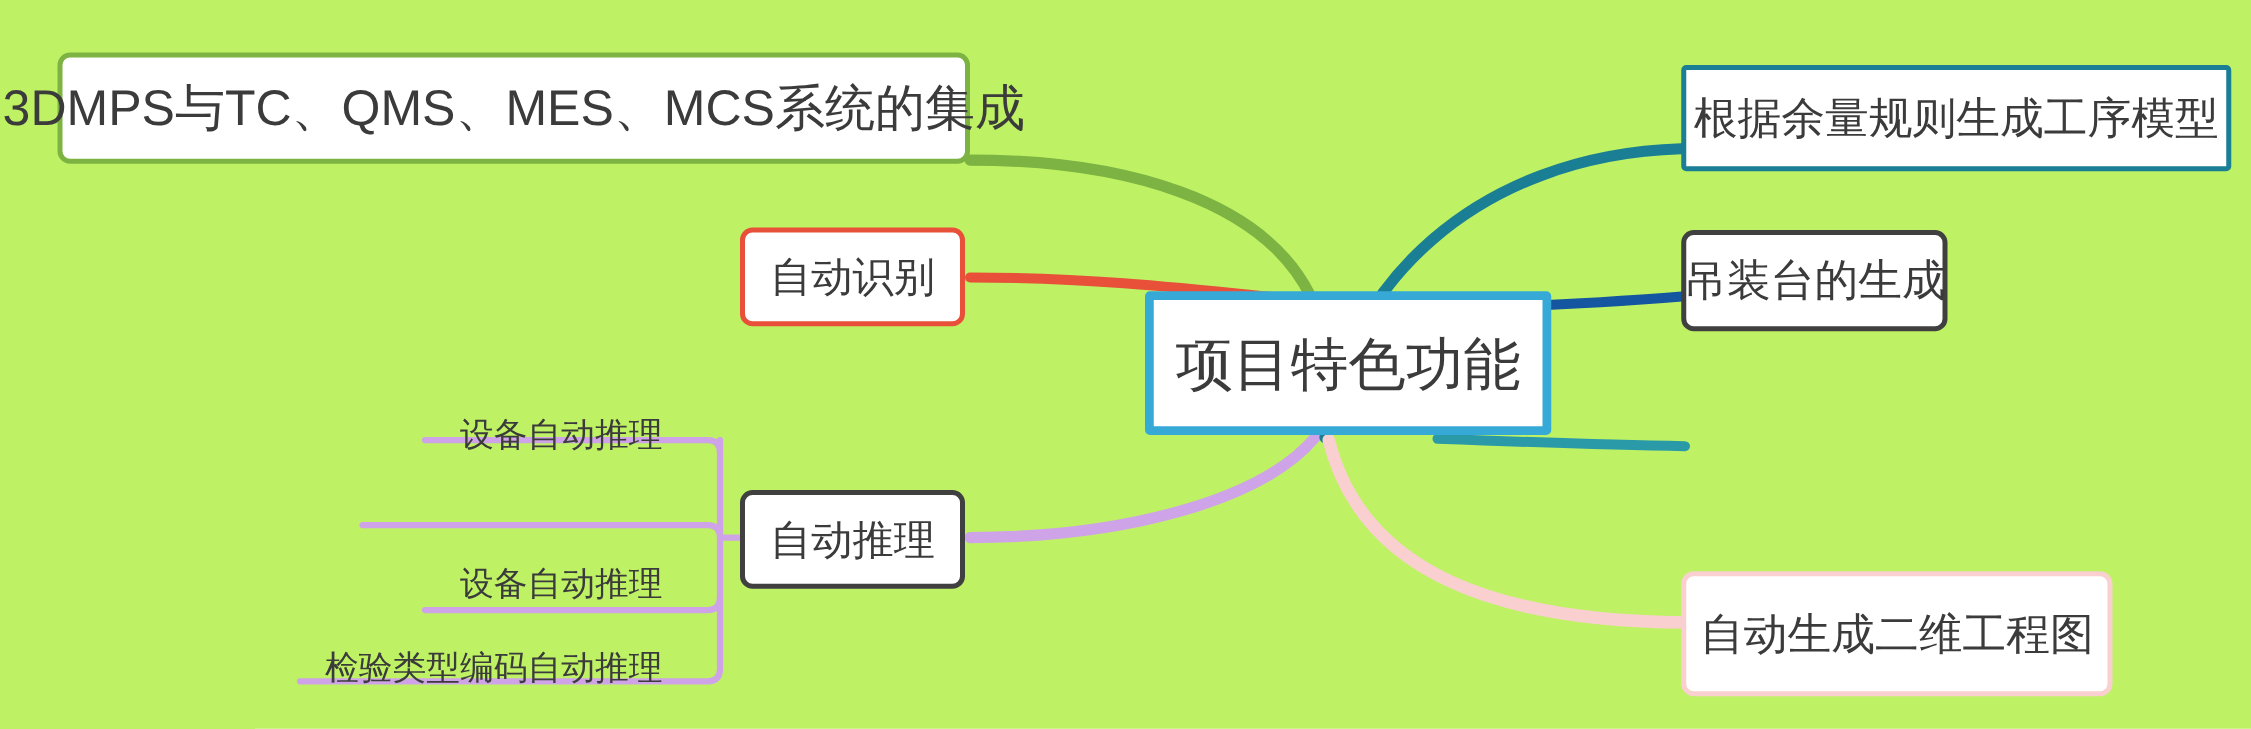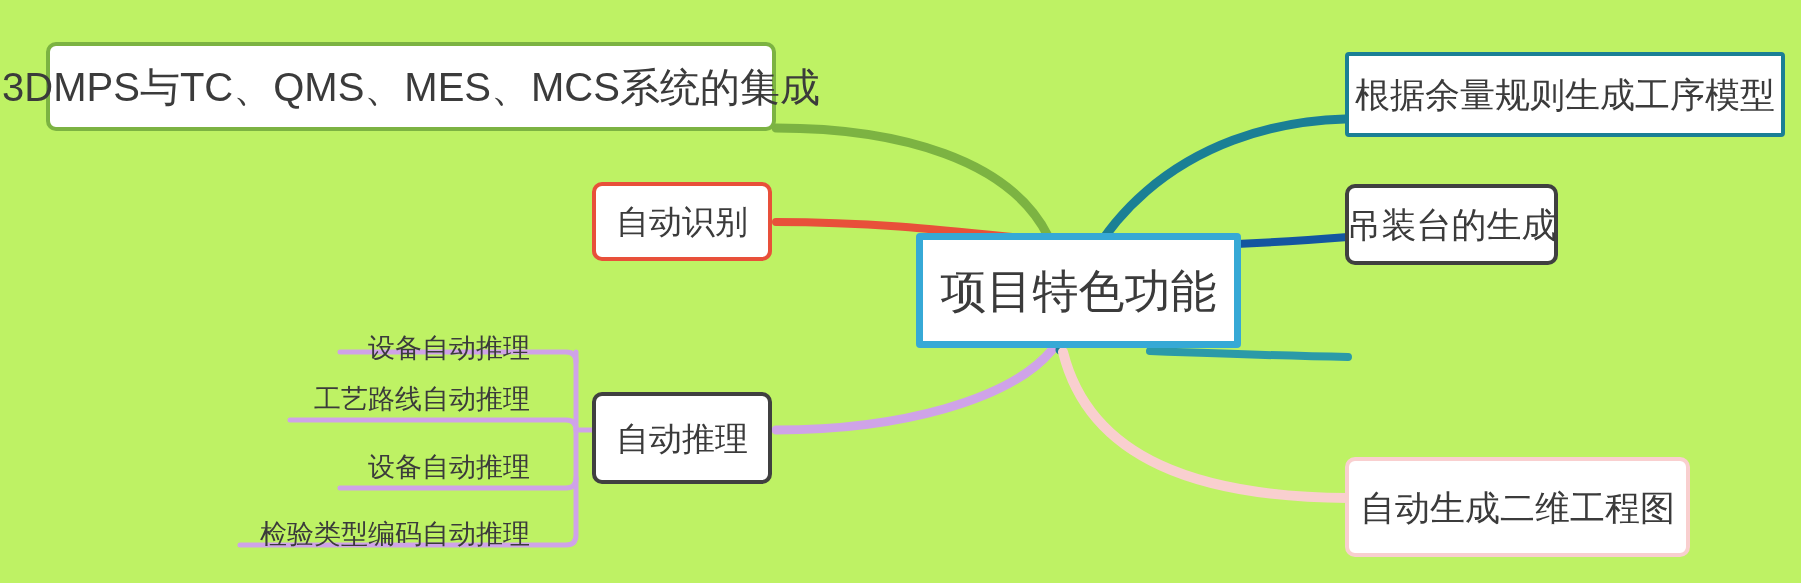--- a/index.html
+++ b/index.html
@@ -6,21 +6,21 @@
   body{width:1801px;height:583px;font-family:"Liberation Sans","DejaVu Sans",sans-serif;overflow:hidden;}
   #canvas{position:relative;width:1801px;height:583px;background:#bef264;}
   svg.links{position:absolute;left:0;top:0;width:1801px;height:583px;pointer-events:none;}
   .node{position:absolute;box-sizing:border-box;background:#ffffff;display:flex;align-items:center;justify-content:center;color:#3b3b3b;white-space:nowrap;}
   .node span{display:block;line-height:1;}
   
   #n-integration{left:46px;top:42px;width:730px;height:89px;border:4px solid #7cb342;border-radius:10px;font-size:40px;}
   
   #n-autorecog{left:592px;top:182px;width:180px;height:79px;border:4px solid #e8503a;border-radius:10px;font-size:33px;}
   
-  #n-autoinfer{left:592px;top:392px;width:180px;height:92px;border:4px solid #404040;border-radius:10px;font-size:33px;}
+  #n-autoinfer{left:592px;top:392px;width:180px;height:79px;border:4px solid #404040;border-radius:10px;font-size:33px;}
   
   #n-center{left:888px;top:233px;width:325px;height:115px;border:7px solid #36a9d6;border-radius:4px;font-size:46px;margin-left:28px;}
   
   #n-process-model{left:1345px;top:52px;width:440px;height:85px;border:4px solid #1a7f95;border-radius:4px;font-size:35px;}
   #n-lifting{left:1345px;top:184px;width:213px;height:81px;border:4px solid #404040;border-radius:10px;font-size:35px;}
   #n-contour{left:1345px;top:317px;width:245px;height:81px;border:4px solid #404040;border-radius:10px;font-size:35px;}
   #n-2d-drawing{left:1345px;top:457px;width:345px;height:100px;border:4px solid #f9cfcf;border-radius:10px;font-size:35px;}
   
   .leaf{position:absolute;font-size:27px;color:#3b3b3b;white-space:nowrap;text-align:right;line-height:1;}
   #l-equipment{left:240px;top:335px;width:290px;}
@@ -88,19 +88,18 @@
     <span>吊装台的生成</span>
   </div>
 
 
   <div class="node" id="n-2d-drawing">
     <span>自动生成二维工程图</span>
   </div>
 
   <div class="leaf" id="l-equipment">设备自动推理</div>
 
-  <div class="leaf" id="l-route">工艺路线自动推理</div>
 
   <div class="leaf" id="l-hours">设备自动推理</div>
 
   <div class="leaf" id="l-inspection">检验类型编码自动推理</div>
 
 </div>
 
 </body></html>

